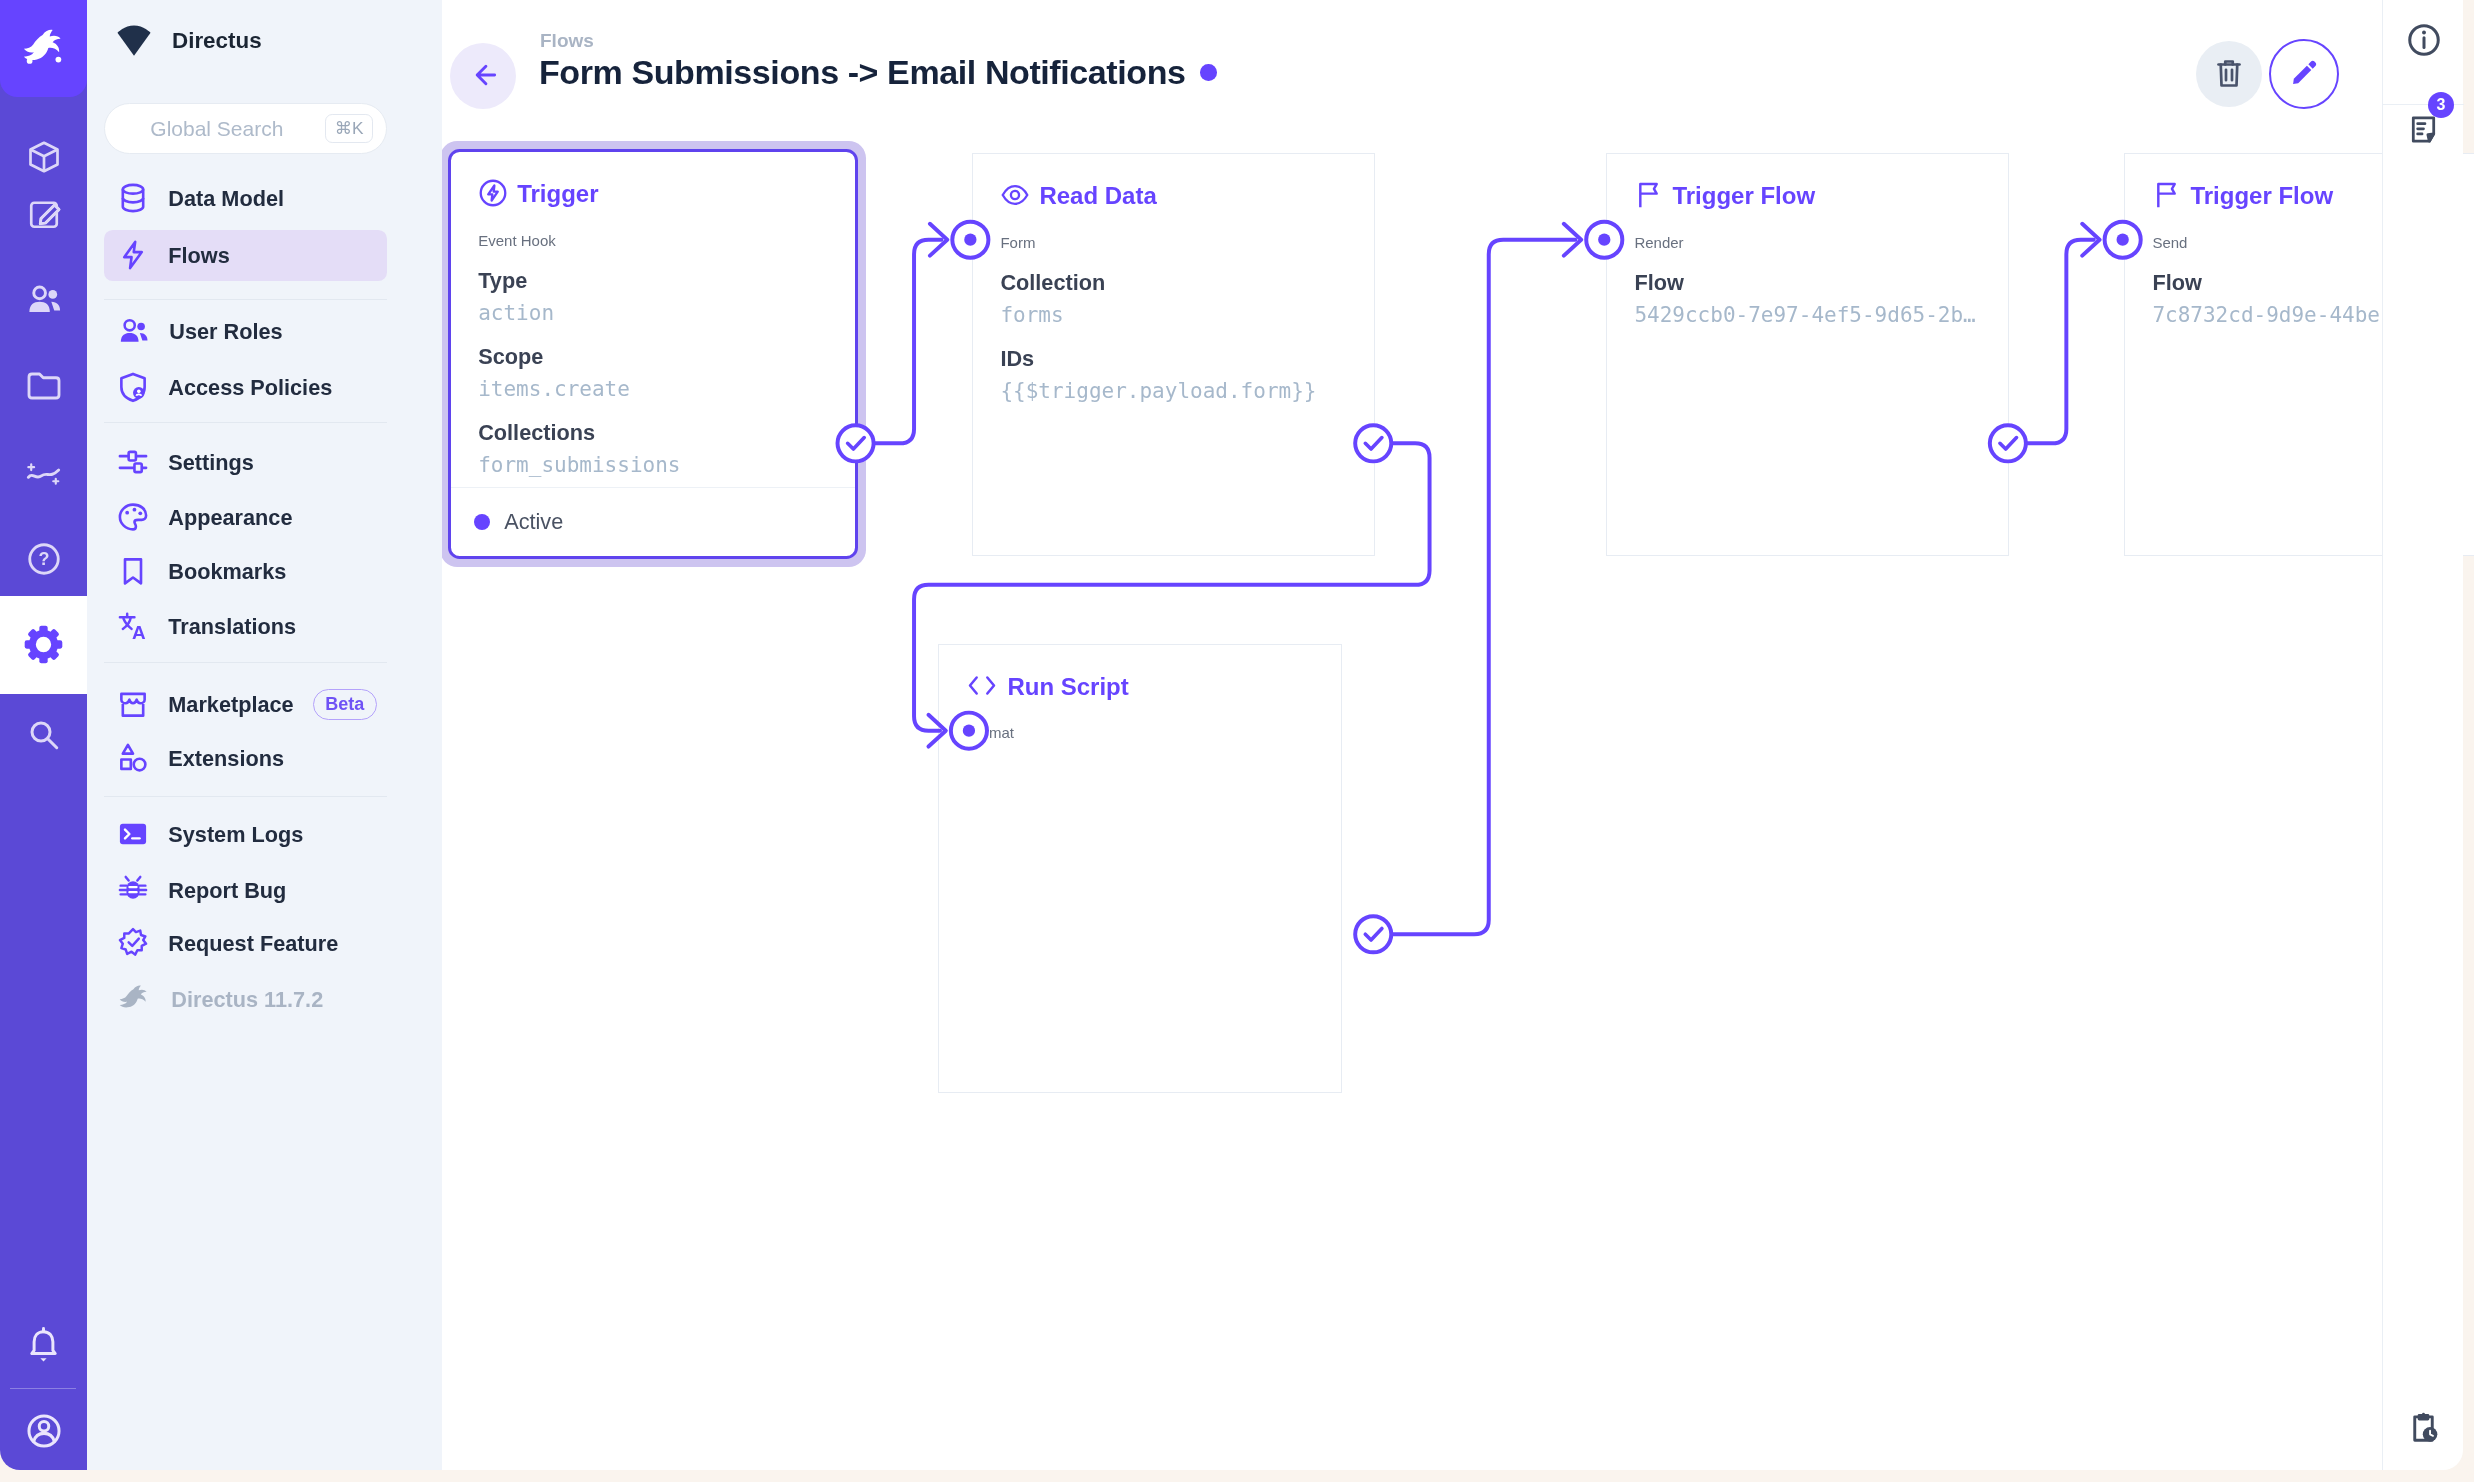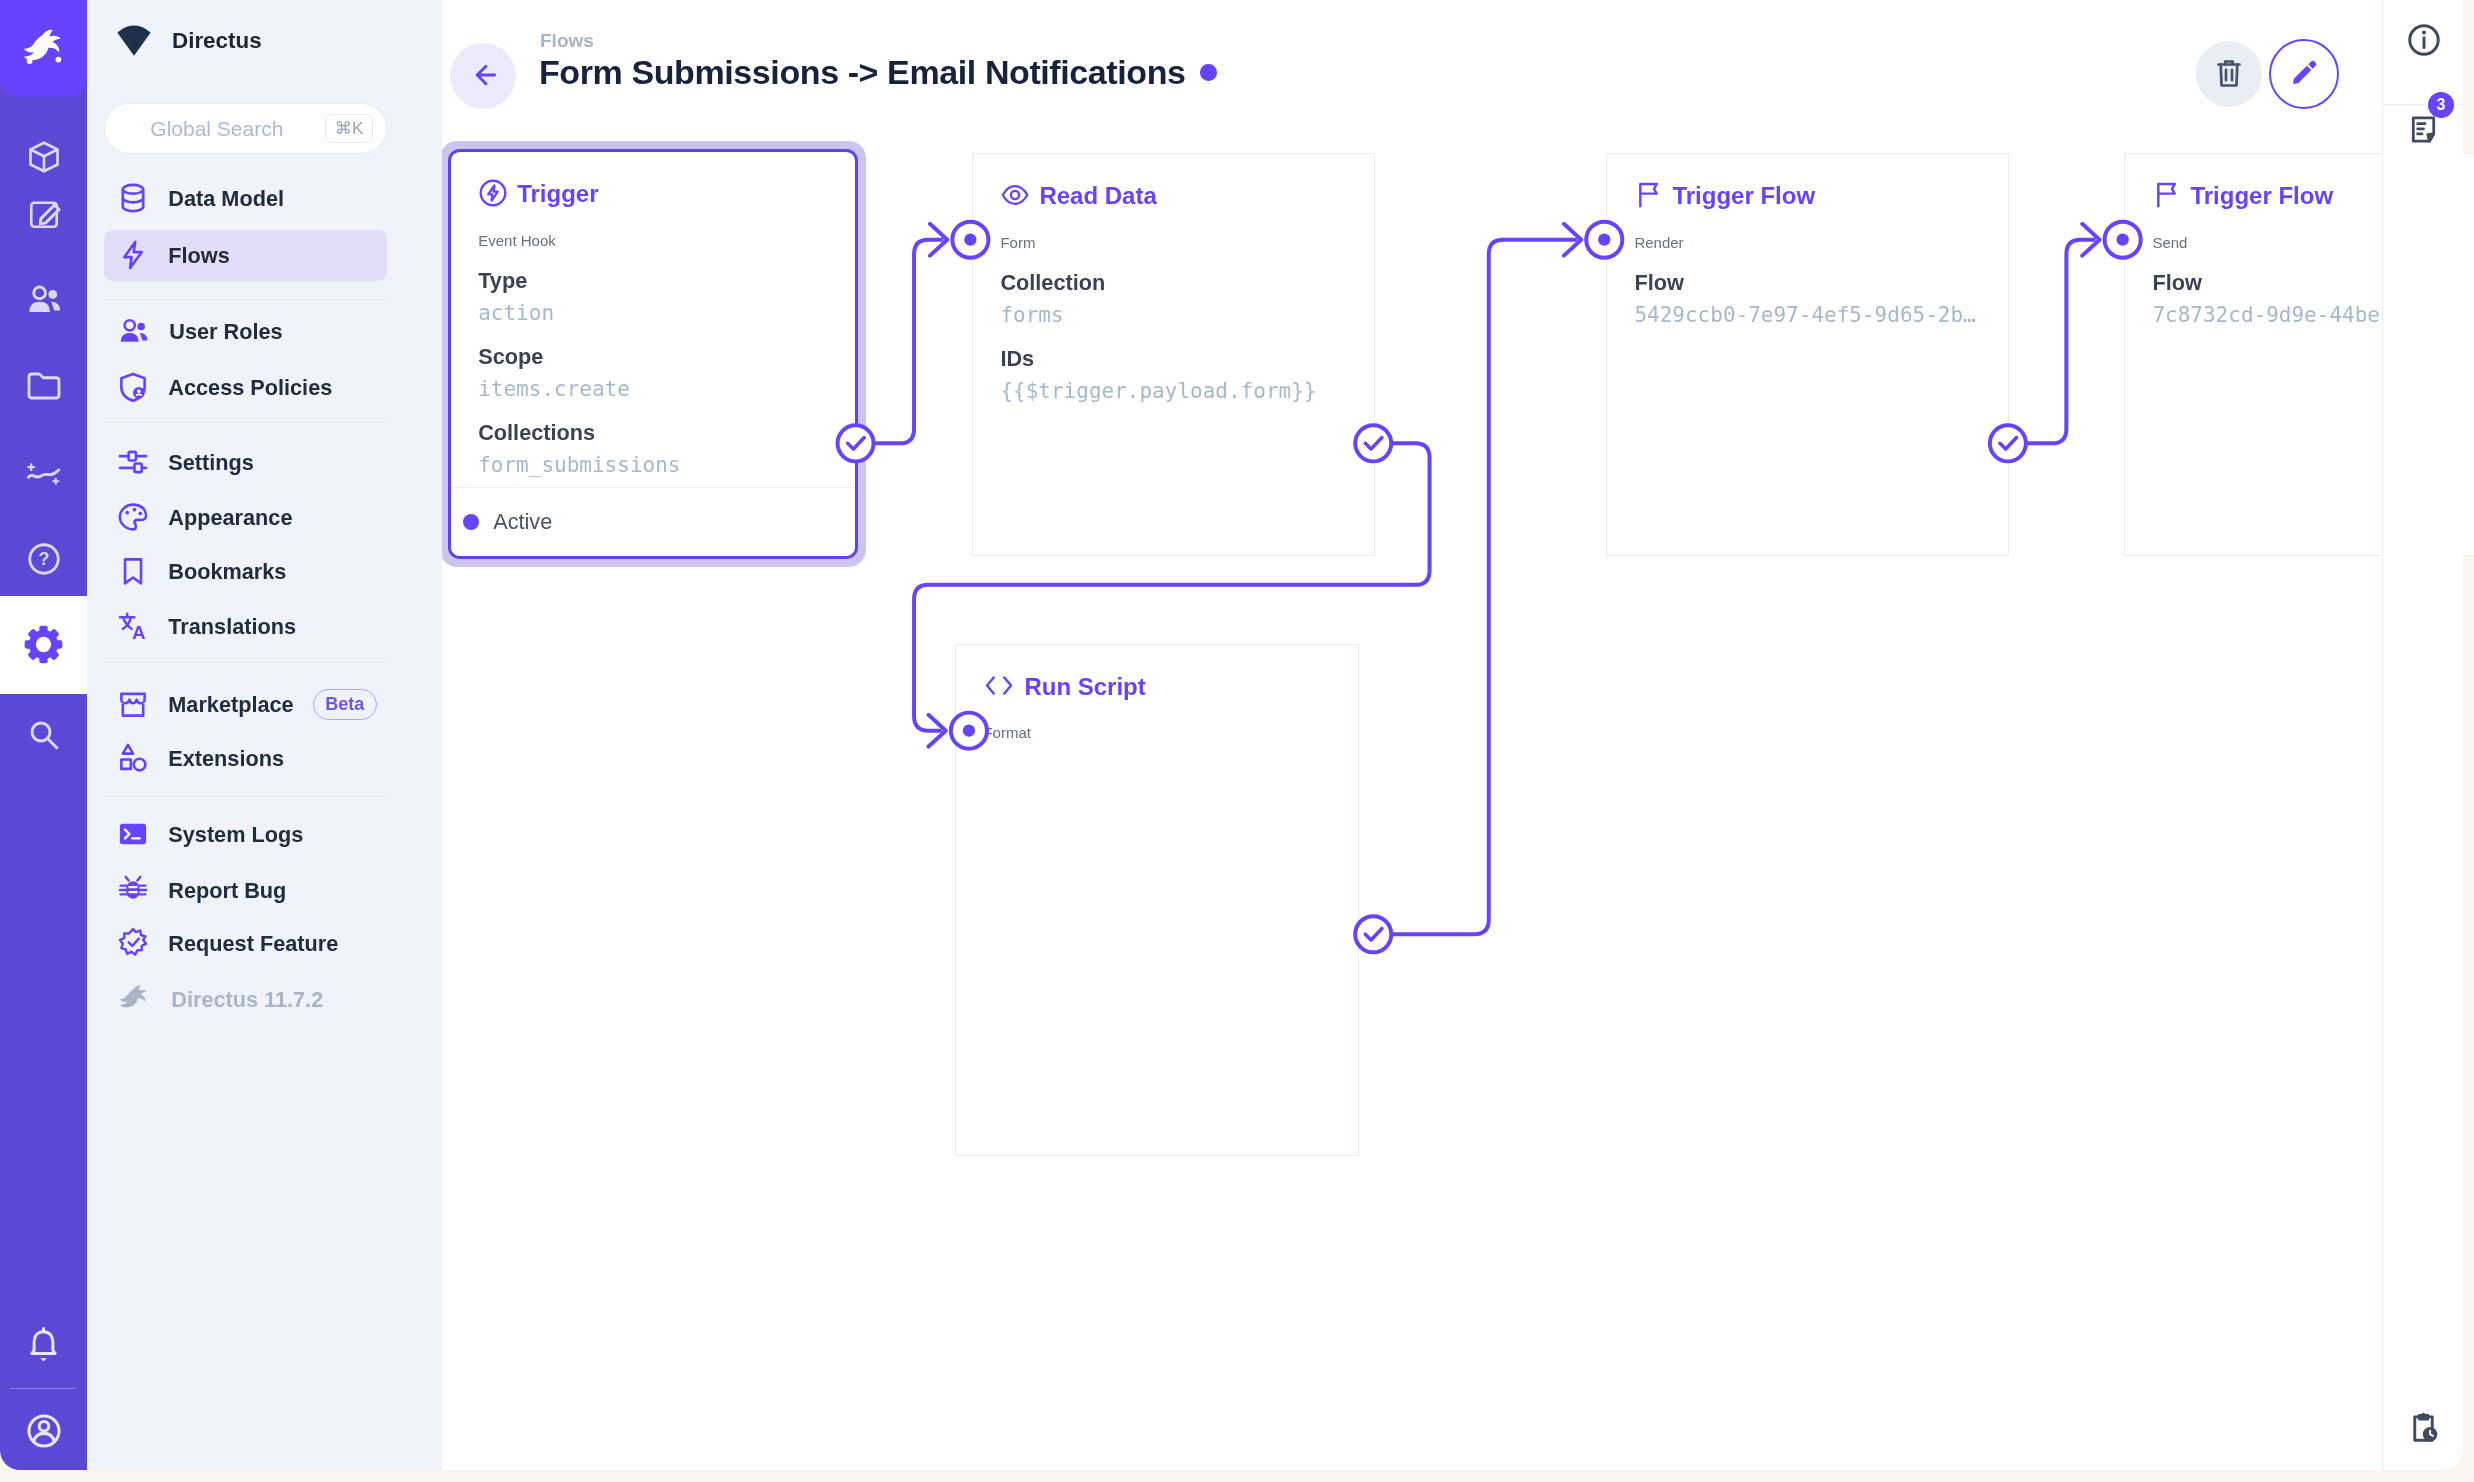--- a/index.html
+++ b/index.html
@@ -70,21 +70,21 @@
   .halo{position:absolute;left:-2.2px;top:141px;width:426px;height:426px;background:#CDC4F0;border-radius:17.3px;z-index:2}
   .panel{position:absolute;background:#fff;border:1.8px solid var(--border);border-radius:0;
     padding:26px 27.4px;z-index:2;cursor:pointer}
   .panel.selected{border:3.6px solid #5F43EE;border-radius:11.6px}
   .panel-hd{display:flex;align-items:center;gap:9px;margin-bottom:21.7px}
   .panel-title{font-size:24px;font-weight:700;color:var(--accent);white-space:nowrap}
   .node-name{font-size:15px;color:var(--gray-text);margin-bottom:19px}
   .f-label{font-size:21.7px;font-weight:700;color:var(--label-text);margin:19px 0 7.2px}
   .f-value{font-family:"DejaVu Sans Mono",monospace;font-size:21px;color:var(--mono-text);white-space:nowrap}
   .status-bar{position:absolute;left:0;right:0;bottom:0;height:69px;border-top:1.4px solid #EDF1F6;
-    display:flex;align-items:center;gap:14.4px;padding:0 12px}
+    display:flex;align-items:center;gap:14.4px;padding:0 23px}
   .status-dot{width:16px;height:16px;border-radius:50%;background:var(--accent)}
   .status-txt{font-size:21.7px;color:#4A5263}
 
   .wires{position:absolute;left:0;top:0;width:2475px;height:1483px;pointer-events:none;z-index:3}
 
   
   .rightbar{position:absolute;left:2382px;top:0;width:81px;height:1470px;background:#fff;
     border-left:1.4px solid #EAEFF5;border-radius:0 0 20px 0;z-index:6}
   .rb-btn{position:absolute;left:0;width:81px;height:81px;display:flex;align-items:center;
     justify-content:center;cursor:pointer}
@@ -456,21 +456,21 @@
             <svg width="29" height="30" viewBox="0 0 40 44" fill="none" stroke="#6644FF" stroke-width="3.6" stroke-linejoin="round">
               <path d="M8 40 V6 H32 L28 13 L32 20 H8"></path>
             </svg></span>
           <span class="panel-title">Trigger Flow</span>
         </div>
         <div class="node-name">Send</div>
         <div class="f-label" style="margin-top:0">Flow</div>
         <div class="f-value">7c8732cd-9d9e-44be</div>
       </div>
 
-      <div class="panel" style="left:513px;top:644px;width:404px;height:512px">
+      <div class="panel" style="left:496px;top:644px;width:404px;height:449px">
         <div class="panel-hd">
           <span>
             <svg width="32" height="29" viewBox="0 0 48 40" fill="none" stroke="#6644FF" stroke-width="3.8" stroke-linecap="round" stroke-linejoin="round">
               <path d="M16 8 L6 20 L16 32"></path>
                 <path d="M32 8 L42 20 L32 32"></path>
             </svg></span>
           <span class="panel-title">Run Script</span>
         </div>
         <div class="node-name">Format</div>
       </div>

